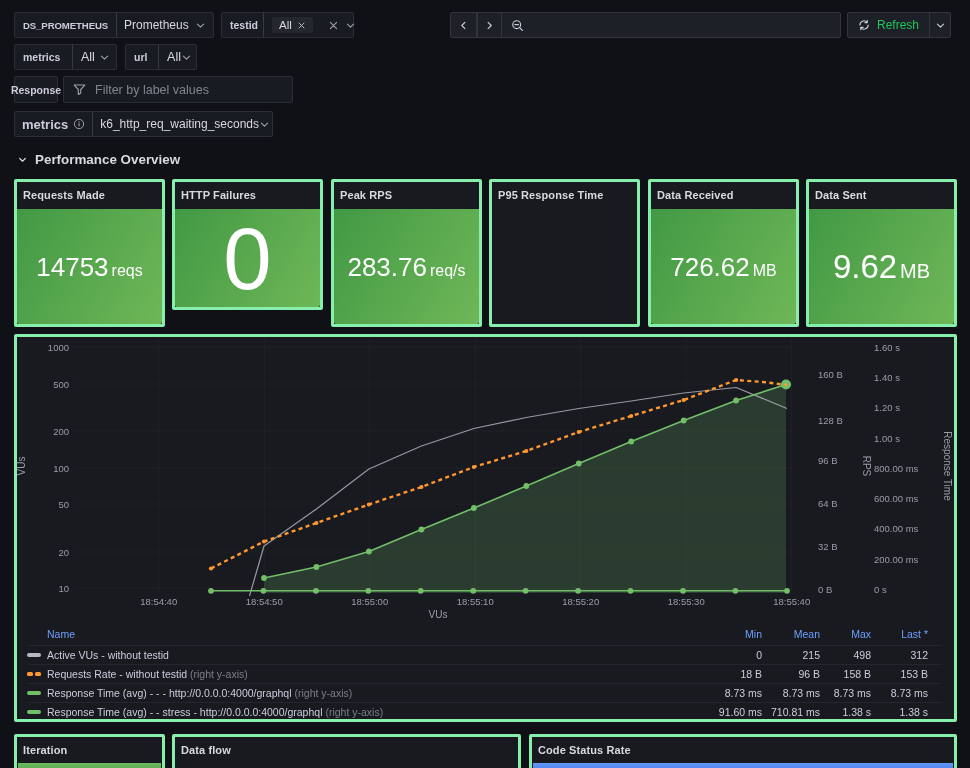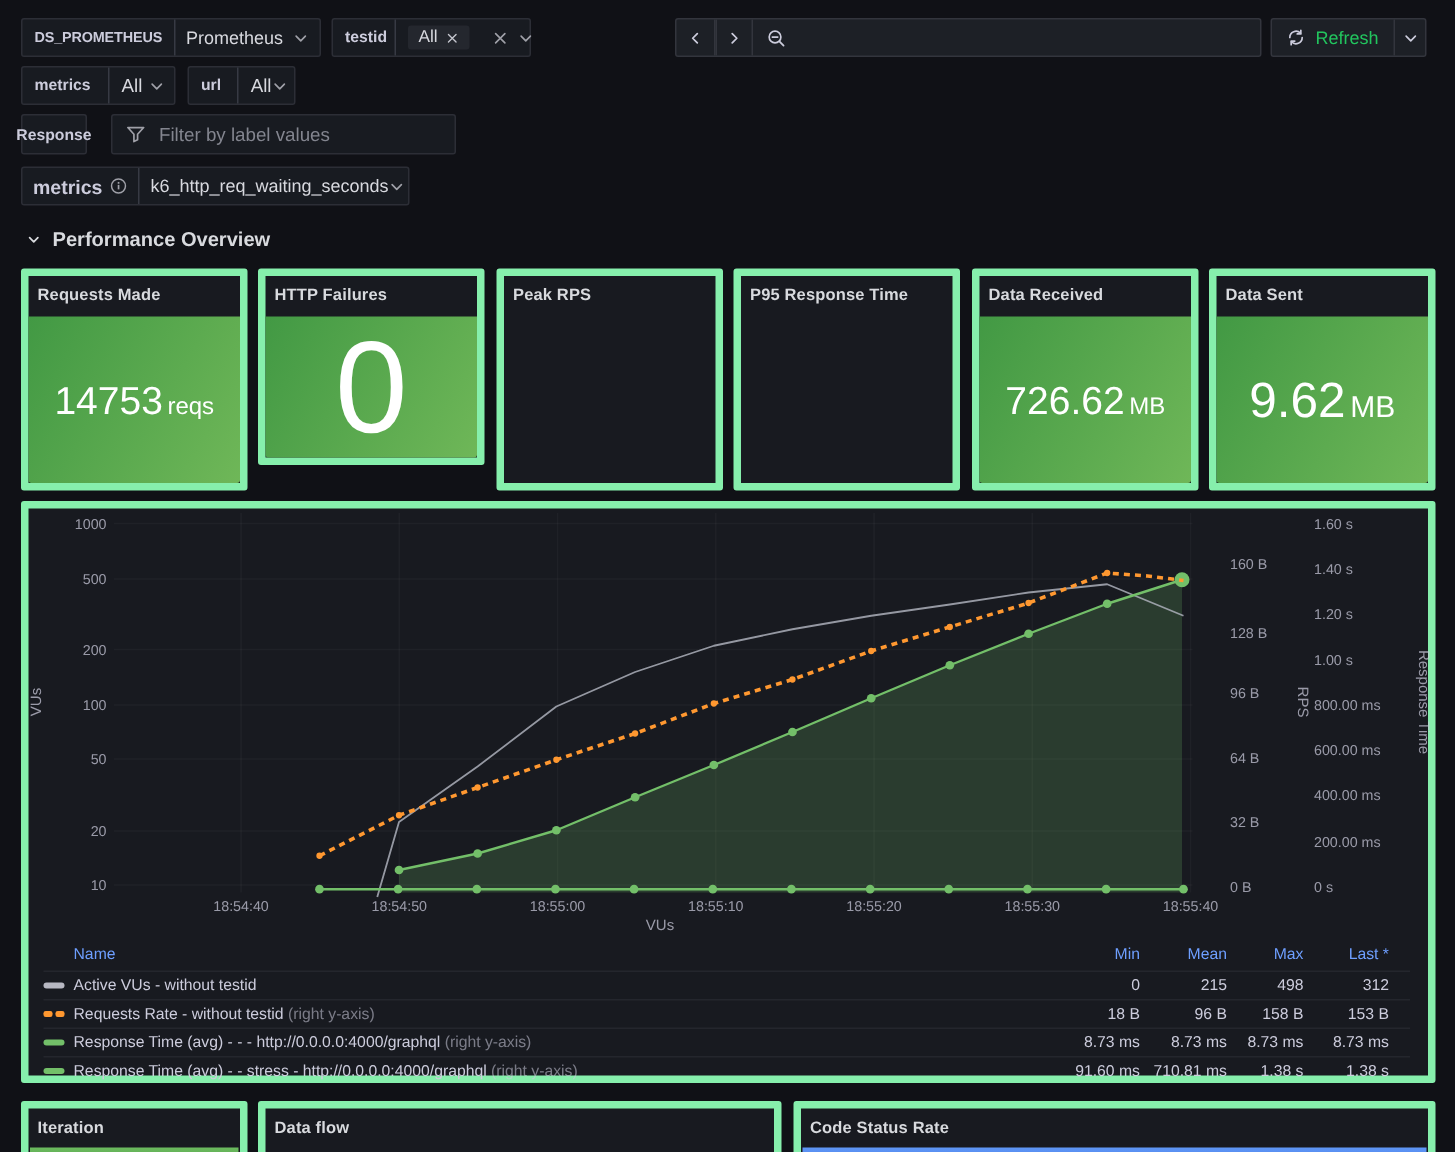--- a/index.html
+++ b/index.html
@@ -1,21 +1,21 @@
 <!DOCTYPE html>
 <html><head><meta charset="utf-8"><style>
 *{margin:0;padding:0;box-sizing:border-box;}
 body{-webkit-font-smoothing:antialiased;background:#101116;width:970px;height:768px;overflow:hidden;font-family:"Liberation Sans",sans-serif;}
 #page{position:relative;width:970px;height:768px;background:#101116;}
 .abs{position:absolute;}
 .ctl{position:absolute;height:26px;background:#181b21;border:1px solid #2c2e36;border-radius:2px;display:flex;align-items:center;}
 .ctl .sep{flex:0 0 1px;width:1px;align-self:stretch;background:#373a44;}
 .lab{font-size:10.5px;font-weight:700;color:#ccccdc;display:flex;align-items:center;padding:0 9px;height:100%;}
 .val{font-size:12.5px;color:#d8d9df;display:flex;align-items:center;}
-.panel{position:absolute;background:#181a20;border:5px solid #86efac;border-radius:2px;}
+.panel{position:absolute;background:#181a20;border:3px solid #86efac;border-radius:2px;}
 .ptitle{font-size:11px;font-weight:600;color:#d8dade;padding:7px 0 0 6px;letter-spacing:.1px;}
 .statbody{position:absolute;left:0;right:0;top:27px;bottom:0;background:linear-gradient(120deg,#429944,#6fb758);display:flex;align-items:center;justify-content:center;border-radius:0 0 2px 2px;}
 .bignum{color:#fff;font-weight:500;line-height:1;}
 .unit{color:#fff;font-weight:500;line-height:1;margin-left:3px;}
 .legrow{position:absolute;left:10px;right:12px;height:19px;display:flex;align-items:center;font-size:10.5px;color:#ccccdc;}
 .legname{margin-left:6px;white-space:nowrap;}
 .dim{color:rgba(204,204,220,.55);}
 .legval{position:absolute;text-align:right;font-size:10.5px;color:#ccccdc;}
 .swatch{width:14px;height:4px;border-radius:2px;flex:none;}
 </style></head>
@@ -58,21 +58,21 @@
 <div class="ctl" style="left:125px;top:44px;width:72px;">
 <div class="lab" style="width:34px;padding:0 8px;">url</div>
       <div class="sep"></div>
 <div class="val" style="padding:0 4px 0 8px;flex:1;justify-content:space-between;">All <svg width="11" height="11" viewBox="0 0 16 16" style="">
           <path d="M3.5 6l4.5 4.5L12.5 6" stroke="#9fa0a8" stroke-width="1.6" fill="none" stroke-linecap="round" stroke-linejoin="round"></path>
         </svg></div>
 </div>
 <div class="ctl" style="left:14px;top:76px;width:44px;height:27px;justify-content:center;">
       <span style="font-size:10.5px;font-weight:700;color:#ccccdc;">Response</span>
     </div>
-<div class="ctl" style="left:74px;top:76px;width:230px;height:27px;">
+<div class="ctl" style="left:63px;top:76px;width:230px;height:27px;">
 <div style="display:flex;align-items:center;padding:0 9px;">
         <svg width="13" height="13" viewBox="0 0 16 16" style="">
           <path d="M1.5 2.5h13l-5 5.5v4.5l-3 1.5V8z" stroke="#9fa0a8" stroke-width="1.4" fill="none" stroke-linejoin="round"></path>
         </svg>
       </div>
 <span style="font-size:12.5px;color:#83858f;">Filter by label values</span>
 </div>
 <div class="ctl" style="left:14px;top:111px;width:259px;">
 <div class="lab" style="gap:5px;font-size:13px;padding:0 7px;">metrics <svg width="12" height="12" viewBox="0 0 16 16" style="">
           <circle cx="8" cy="8" r="6.2" stroke="#9fa0a8" stroke-width="1.3" fill="none"></circle>
@@ -141,20 +141,26 @@
 <div class="panel" style="left:172px;top:179px;width:151px;height:131px;">
 <div class="ptitle">HTTP Failures</div>
 <div class="statbody">
         <div style="display:flex;align-items:baseline;">
           <span class="bignum" style="font-size:87px;">0</span>
         </div>
       </div>
 </div>
 <div class="panel" style="left:331px;top:179px;width:151px;height:148px;">
 <div class="ptitle">Peak RPS</div>
+<div class="statbody">
+        <div style="display:flex;align-items:baseline;">
+          <span class="bignum" style="font-size:26px;">283.76</span>
+          <span class="unit" style="font-size:16px;">req/s</span>
+        </div>
+      </div>
 </div>
 <div class="panel" style="left:489px;top:179px;width:151px;height:148px;">
 <div class="ptitle">P95 Response Time</div>
 </div>
 <div class="panel" style="left:648px;top:179px;width:151px;height:148px;">
 <div class="ptitle">Data Received</div>
 <div class="statbody">
         <div style="display:flex;align-items:baseline;">
           <span class="bignum" style="font-size:26px;">726.62</span>
           <span class="unit" style="font-size:16px;">MB</span>

